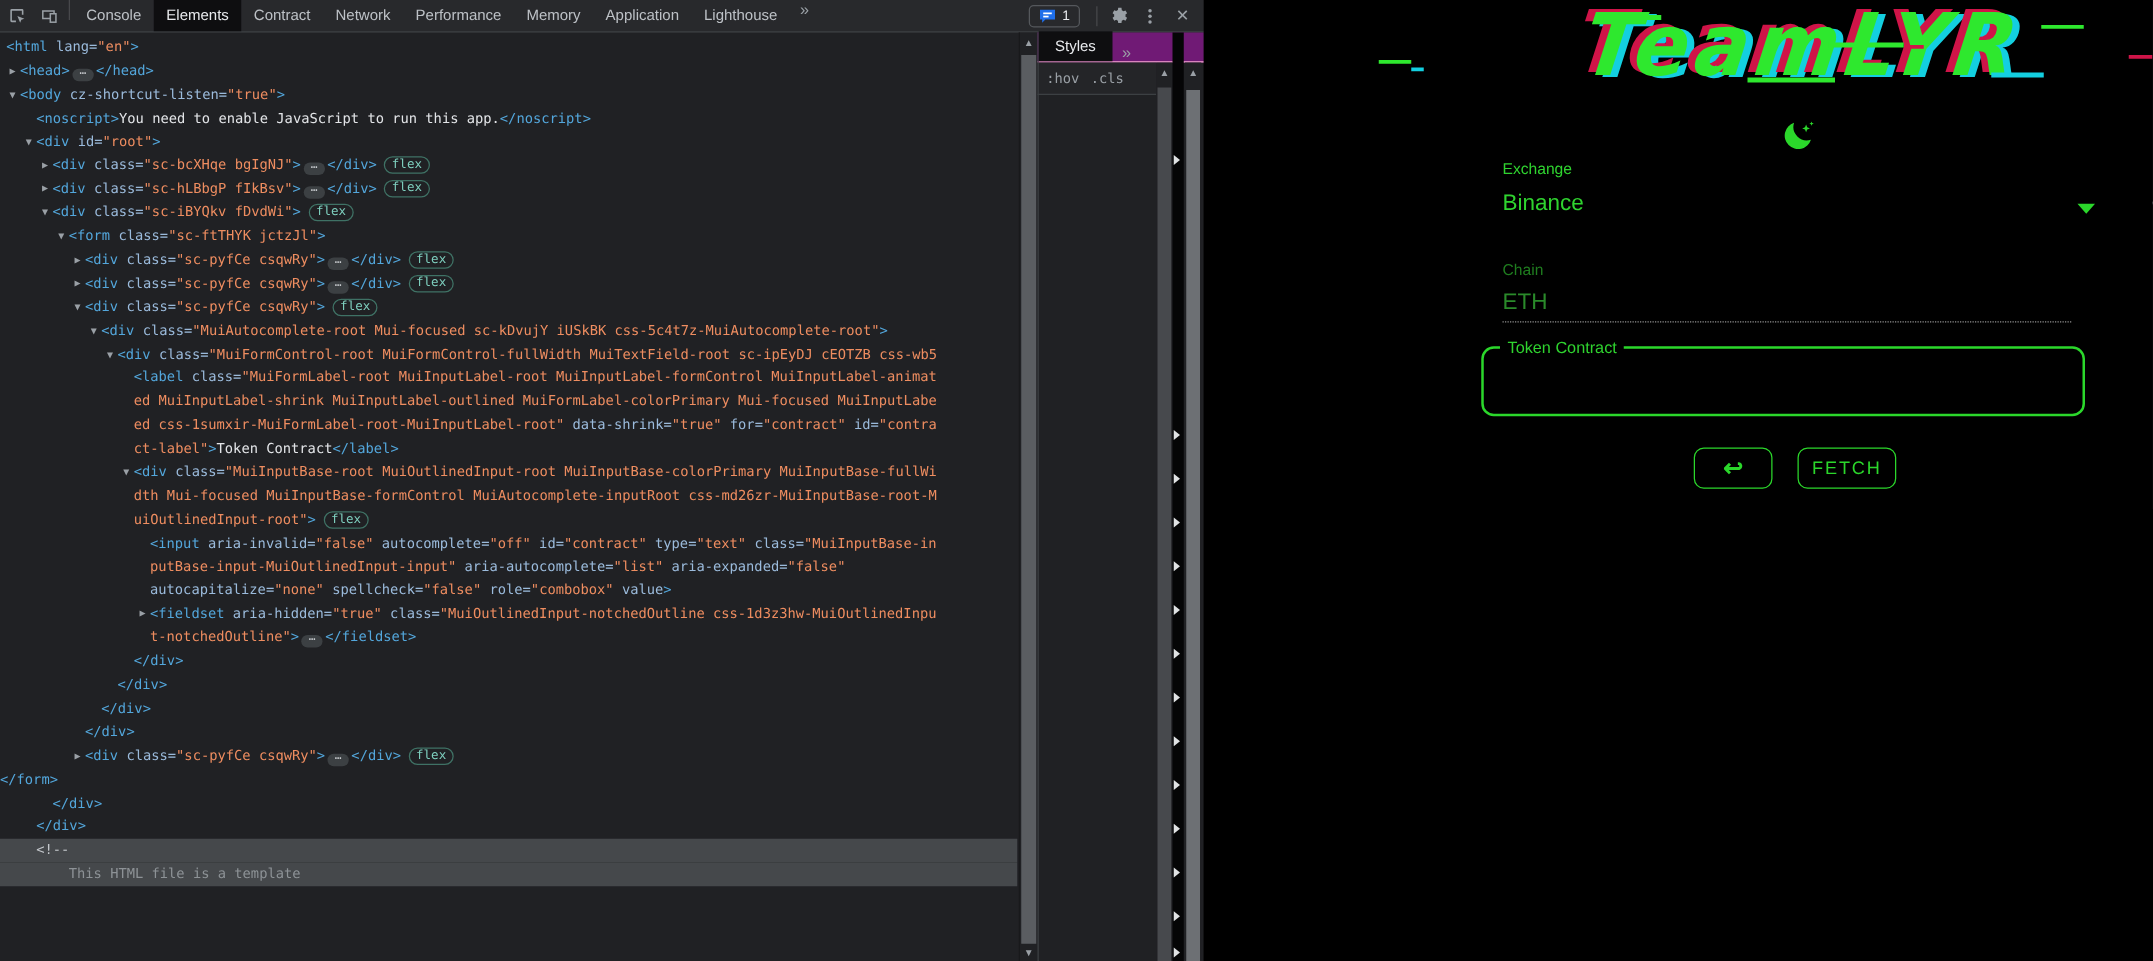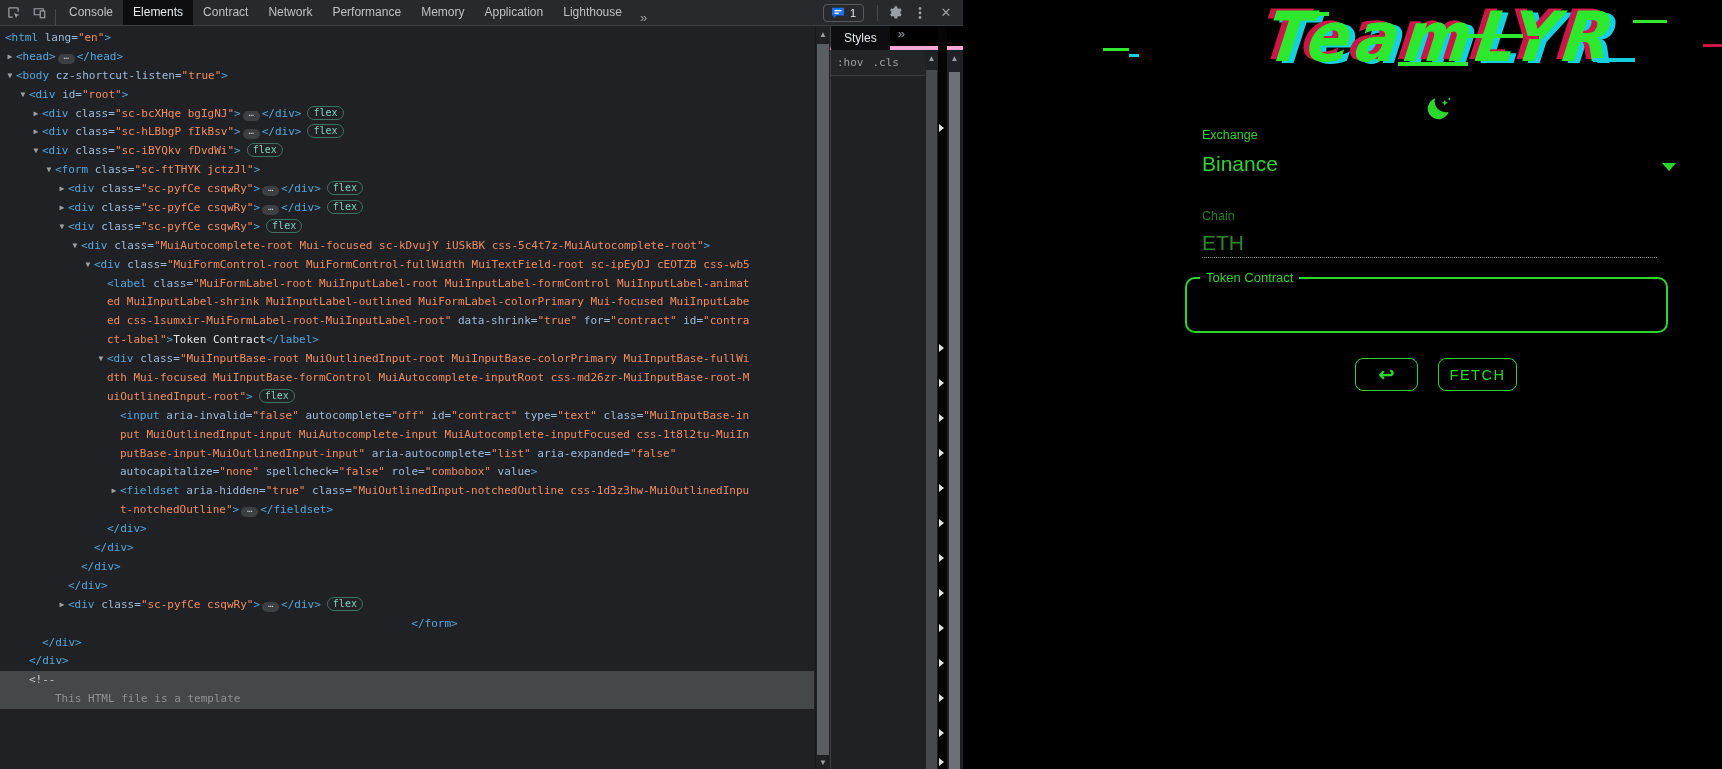--- a/index.html
+++ b/index.html
@@ -2,21 +2,21 @@
 <html><head>
 <meta charset="utf-8">
 <style>
   html,body{margin:0;padding:0;background:#000;}
   body{width:1722px;height:769px;position:relative;overflow:hidden;
        font-family:"Liberation Sans",sans-serif;-webkit-font-smoothing:antialiased;}
 
   
   .devtools{position:absolute;left:0;top:0;width:963px;height:769px;background:#202124;}
   .dt-toolbar{position:absolute;left:0;top:0;width:963px;height:26px;background:#28292c;
-              border-bottom:1px solid #3c4043;display:flex;align-items:flex-end;box-sizing:border-box;}
+              border-bottom:1px solid #3c4043;display:flex;align-items:flex-start;box-sizing:border-box;}
   .tb-icon{width:26px;height:25px;display:flex;align-items:center;justify-content:center;flex:0 0 auto;}
   .tb-sep{width:1px;height:16px;background:#47484b;margin:0 3px;flex:0 0 auto;}
   .dt-tab{padding:0 10px;height:25px;line-height:25px;color:#bdc1c6;font-size:12px;flex:0 0 auto;}
   .dt-tab.active{background:#0e0e10;color:#e8eaed;}
   .more-tabs{color:#9aa0a6;font-size:13px;padding:0 8px;}
   .tb-right{margin-left:auto;display:flex;align-items:center;}
   .issues-chip{display:flex;align-items:center;gap:5px;border:1px solid #55585c;border-radius:4px;
                padding:2px 7px;margin-right:10px;}
   .issues-count{color:#e8eaed;font-size:11px;}
   .gear,.dots,.close-x{color:#9aa0a6;}
@@ -44,41 +44,41 @@
   #sb-styles-inner .thumb{background:#47494d;top:20px;bottom:0;}
   #sb-right{left:948px;top:50px;width:13px;height:719px;}
   #sb-right .thumb{background:#6d7074;top:22px;bottom:0;}
   .marker-strip{position:absolute;left:938px;top:26px;width:9px;height:743px;background:#050506;}
   .tri-marker{position:absolute;left:1px;width:0;height:0;border-left:5px solid #e0e2e4;
               border-top:4px solid transparent;border-bottom:4px solid transparent;}
 
   
   .styles-panel{position:absolute;left:830px;top:26px;width:95px;height:743px;background:#202124;
                 border-left:1px solid #3c4043;}
-  .sp-header{position:absolute;left:830px;top:26px;width:133px;height:24px;background:#000000;
-             border-bottom:4px solid #f9a8d4;border-left:1px solid #3c4043;display:flex;align-items:flex-start;box-sizing:border-box;}
+  .sp-header{position:absolute;left:830px;top:26px;width:133px;height:24px;background:#701a75;
+             border-bottom:1px solid #f9a8d4;border-left:1px solid #3c4043;display:flex;align-items:flex-end;box-sizing:border-box;}
   .sp-tab{background:#0e0e10;color:#e8eaed;font-size:12px;height:24px;line-height:24px;padding:0 13px;}
   .sp-more{color:#9aa0a6;font-size:13px;margin-left:8px;}
   .sp-filterbar{position:absolute;left:830px;top:50px;width:95px;height:26px;background:#242528;
                 border-bottom:1px solid #3c4043;border-left:1px solid #3c4043;display:flex;align-items:center;
                 box-sizing:border-box;padding-left:6px;gap:9px;}
   .sp-filter{color:#9aa0a6;font-size:11px;font-family:"DejaVu Sans Mono",monospace;}
   .sp-empty{position:absolute;left:837px;top:82px;color:#9aa0a6;font-size:11.5px;font-style:italic;
             width:92px;overflow:hidden;white-space:nowrap;}
 
   
   .app{position:absolute;left:963px;top:0;width:759px;height:769px;background:#000;overflow:hidden;}
   .logo{position:absolute;left:200px;top:0px;width:560px;height:92px;text-align:center;}
   .logo-text{display:inline-block;font-family:"DejaVu Sans",sans-serif;font-weight:bold;font-style:italic;
              font-size:64px;letter-spacing:5px;color:#2ee82e;transform:skewX(-8deg) scaleY(1.08);
              text-shadow:-6px -2px 0 #cf1448, 6px 2px 0 #13cfe0;}
   .ga{position:absolute;}
   .moon-wrap{position:absolute;left:460px;top:94px;width:30px;height:30px;}
   .fld-label{position:absolute;font-size:12.5px;font-weight:500;color:#2fd32f;}
-  .fld-value{position:absolute;font-size:21px;color:#2fd32f;text-align:center;}
+  .fld-value{position:absolute;font-size:18px;color:#2fd32f;text-align:center;}
   .dim-l{color:#1f7d1f;} .dim-v{color:#2a8a2a;}
   .sel-caret{position:absolute;left:699px;top:163px;width:0;height:0;
              border-left:7px solid transparent;border-right:7px solid transparent;border-top:8px solid #2bd72b;}
   .dotted-underline{position:absolute;left:239px;top:257px;width:455px;border-top:1px dotted #909090;}
   .contract-box{position:absolute;left:222px;top:277px;width:483px;height:56px;border:2px solid #2bd72b;
                 border-radius:10px;box-sizing:border-box;}
   .contract-label{position:absolute;left:13px;top:-9px;background:#000;padding:0 6px;
                   font-size:13px;color:#2fd32f;}
   .contract-input{position:absolute;left:8px;top:6px;right:8px;bottom:6px;background:transparent;border:none;
                   outline:none;color:#2fd32f;font-size:16px;font-family:"Liberation Sans",sans-serif;}
@@ -140,49 +140,49 @@
           </svg>
       </span>
       <span class="tb-icon close-x" style="font-size:13px;margin-right:4px;">✕</span>
     </div>
   </div>
 
   <div class="code" id="code">
       <div class="cl" style="padding-left: 5px;"><span class="s-t">&lt;html </span><span class="s-a">lang=</span><span class="s-v">"en"</span><span class="s-t">&gt;</span></div>
       <div class="cl" style="padding-left: 16px;"><span class="arr" style="left: 5px;">▶</span><span class="s-t">&lt;head&gt;</span><span class="ell">…</span><span class="s-t">&lt;/head&gt;</span></div>
       <div class="cl" style="padding-left: 16px;"><span class="arr" style="left: 5px;">▼</span><span class="s-t">&lt;body </span><span class="s-a">cz-shortcut-listen=</span><span class="s-v">"true"</span><span class="s-t">&gt;</span></div>
+      <div class="cl" style="padding-left: 29px;"><span class="s-t">&lt;noscript&gt;</span><span class="s-w">You need to enable JavaScript to run this app.</span><span class="s-t">&lt;/noscript&gt;</span></div>
       <div class="cl" style="padding-left: 29px;"><span class="arr" style="left: 18px;">▼</span><span class="s-t">&lt;div </span><span class="s-a">id=</span><span class="s-v">"root"</span><span class="s-t">&gt;</span></div>
       <div class="cl" style="padding-left: 42px;"><span class="arr" style="left: 31px;">▶</span><span class="s-t">&lt;div </span><span class="s-a">class=</span><span class="s-v">"sc-bcXHqe bgIgNJ"</span><span class="s-t">&gt;</span><span class="ell">…</span><span class="s-t">&lt;/div&gt;</span><span class="badge">flex</span></div>
       <div class="cl" style="padding-left: 42px;"><span class="arr" style="left: 31px;">▶</span><span class="s-t">&lt;div </span><span class="s-a">class=</span><span class="s-v">"sc-hLBbgP fIkBsv"</span><span class="s-t">&gt;</span><span class="ell">…</span><span class="s-t">&lt;/div&gt;</span><span class="badge">flex</span></div>
       <div class="cl" style="padding-left: 42px;"><span class="arr" style="left: 31px;">▼</span><span class="s-t">&lt;div </span><span class="s-a">class=</span><span class="s-v">"sc-iBYQkv fDvdWi"</span><span class="s-t">&gt;</span><span class="badge">flex</span></div>
       <div class="cl" style="padding-left: 55px;"><span class="arr" style="left: 44px;">▼</span><span class="s-t">&lt;form </span><span class="s-a">class=</span><span class="s-v">"sc-ftTHYK jctzJl"</span><span class="s-t">&gt;</span></div>
       <div class="cl" style="padding-left: 68px;"><span class="arr" style="left: 57px;">▶</span><span class="s-t">&lt;div </span><span class="s-a">class=</span><span class="s-v">"sc-pyfCe csqwRy"</span><span class="s-t">&gt;</span><span class="ell">…</span><span class="s-t">&lt;/div&gt;</span><span class="badge">flex</span></div>
       <div class="cl" style="padding-left: 68px;"><span class="arr" style="left: 57px;">▶</span><span class="s-t">&lt;div </span><span class="s-a">class=</span><span class="s-v">"sc-pyfCe csqwRy"</span><span class="s-t">&gt;</span><span class="ell">…</span><span class="s-t">&lt;/div&gt;</span><span class="badge">flex</span></div>
       <div class="cl" style="padding-left: 68px;"><span class="arr" style="left: 57px;">▼</span><span class="s-t">&lt;div </span><span class="s-a">class=</span><span class="s-v">"sc-pyfCe csqwRy"</span><span class="s-t">&gt;</span><span class="badge">flex</span></div>
       <div class="cl" style="padding-left: 81px;"><span class="arr" style="left: 70px;">▼</span><span class="s-t">&lt;div </span><span class="s-a">class=</span><span class="s-v">"MuiAutocomplete-root Mui-focused sc-kDvujY iUSkBK css-5c4t7z-MuiAutocomplete-root"</span><span class="s-t">&gt;</span></div>
       <div class="cl" style="padding-left: 94px;"><span class="arr" style="left: 83px;">▼</span><span class="s-t">&lt;div </span><span class="s-a">class=</span><span class="s-v">"MuiFormControl-root MuiFormControl-fullWidth MuiTextField-root sc-ipEyDJ cEOTZB css-wb5</span></div>
       <div class="cl" style="padding-left: 107px;"><span class="s-t">&lt;label </span><span class="s-a">class=</span><span class="s-v">"MuiFormLabel-root MuiInputLabel-root MuiInputLabel-formControl MuiInputLabel-animat</span></div>
       <div class="cl" style="padding-left: 107px;"><span class="s-v">ed MuiInputLabel-shrink MuiInputLabel-outlined MuiFormLabel-colorPrimary Mui-focused MuiInputLabe</span></div>
       <div class="cl" style="padding-left: 107px;"><span class="s-v">ed css-1sumxir-MuiFormLabel-root-MuiInputLabel-root"</span><span class="s-a"> data-shrink=</span><span class="s-v">"true"</span><span class="s-a"> for=</span><span class="s-v">"contract"</span><span class="s-a"> id=</span><span class="s-v">"contra</span></div>
       <div class="cl" style="padding-left: 107px;"><span class="s-v">ct-label"</span><span class="s-t">&gt;</span><span class="s-w">Token Contract</span><span class="s-t">&lt;/label&gt;</span></div>
       <div class="cl" style="padding-left: 107px;"><span class="arr" style="left: 96px;">▼</span><span class="s-t">&lt;div </span><span class="s-a">class=</span><span class="s-v">"MuiInputBase-root MuiOutlinedInput-root MuiInputBase-colorPrimary MuiInputBase-fullWi</span></div>
       <div class="cl" style="padding-left: 107px;"><span class="s-v">dth Mui-focused MuiInputBase-formControl MuiAutocomplete-inputRoot css-md26zr-MuiInputBase-root-M</span></div>
       <div class="cl" style="padding-left: 107px;"><span class="s-v">uiOutlinedInput-root"</span><span class="s-t">&gt;</span><span class="badge">flex</span></div>
       <div class="cl" style="padding-left: 120px;"><span class="s-t">&lt;input </span><span class="s-a">aria-invalid=</span><span class="s-v">"false"</span><span class="s-a"> autocomplete=</span><span class="s-v">"off"</span><span class="s-a"> id=</span><span class="s-v">"contract"</span><span class="s-a"> type=</span><span class="s-v">"text"</span><span class="s-a"> class=</span><span class="s-v">"MuiInputBase-in</span></div>
-      <div class="cl" style="padding-left: 120px;"><span class="s-v">put MuiOutlinedInput-input MuiAutocomplete-input MuiAutocomplete-inputFocused css-1t8l2tu-MuiIn</span></div>
       <div class="cl" style="padding-left: 120px;"><span class="s-v">putBase-input-MuiOutlinedInput-input"</span><span class="s-a"> aria-autocomplete=</span><span class="s-v">"list"</span><span class="s-a"> aria-expanded=</span><span class="s-v">"false"</span></div>
       <div class="cl" style="padding-left: 120px;"><span class="s-a">autocapitalize=</span><span class="s-v">"none"</span><span class="s-a"> spellcheck=</span><span class="s-v">"false"</span><span class="s-a"> role=</span><span class="s-v">"combobox"</span><span class="s-a"> value</span><span class="s-t">&gt;</span></div>
       <div class="cl" style="padding-left: 120px;"><span class="arr" style="left: 109px;">▶</span><span class="s-t">&lt;fieldset </span><span class="s-a">aria-hidden=</span><span class="s-v">"true"</span><span class="s-a"> class=</span><span class="s-v">"MuiOutlinedInput-notchedOutline css-1d3z3hw-MuiOutlinedInpu</span></div>
       <div class="cl" style="padding-left: 120px;"><span class="s-v">t-notchedOutline"</span><span class="s-t">&gt;</span><span class="ell">…</span><span class="s-t">&lt;/fieldset&gt;</span></div>
       <div class="cl" style="padding-left: 107px;"><span class="s-t">&lt;/div&gt;</span></div>
       <div class="cl" style="padding-left: 94px;"><span class="s-t">&lt;/div&gt;</span></div>
       <div class="cl" style="padding-left: 81px;"><span class="s-t">&lt;/div&gt;</span></div>
       <div class="cl" style="padding-left: 68px;"><span class="s-t">&lt;/div&gt;</span></div>
       <div class="cl" style="padding-left: 68px;"><span class="arr" style="left: 57px;">▶</span><span class="s-t">&lt;div </span><span class="s-a">class=</span><span class="s-v">"sc-pyfCe csqwRy"</span><span class="s-t">&gt;</span><span class="ell">…</span><span class="s-t">&lt;/div&gt;</span><span class="badge">flex</span></div>
-      <div class="cl" style="padding-left: 55px; text-align: center;"><span class="s-t">&lt;/form&gt;</span></div>
+      <div class="cl" style=""><span class="s-t">&lt;/form&gt;</span></div>
       <div class="cl" style="padding-left: 42px;"><span class="s-t">&lt;/div&gt;</span></div>
       <div class="cl" style="padding-left: 29px;"><span class="s-t">&lt;/div&gt;</span></div>
       <div class="cl sel" style="padding-left: 29px;"><span class="s-g2">&lt;!--</span></div>
       <div class="cl sel" style="padding-left: 55px;"><span class="s-g">This HTML file is a template</span></div>
     </div>
 
   <div class="vsb" id="sb-code">
     <span class="sb-arrow" style="top:4px">▲</span>
     <div class="thumb"></div>
     <span class="sb-arrow" style="bottom:2px">▼</span>

